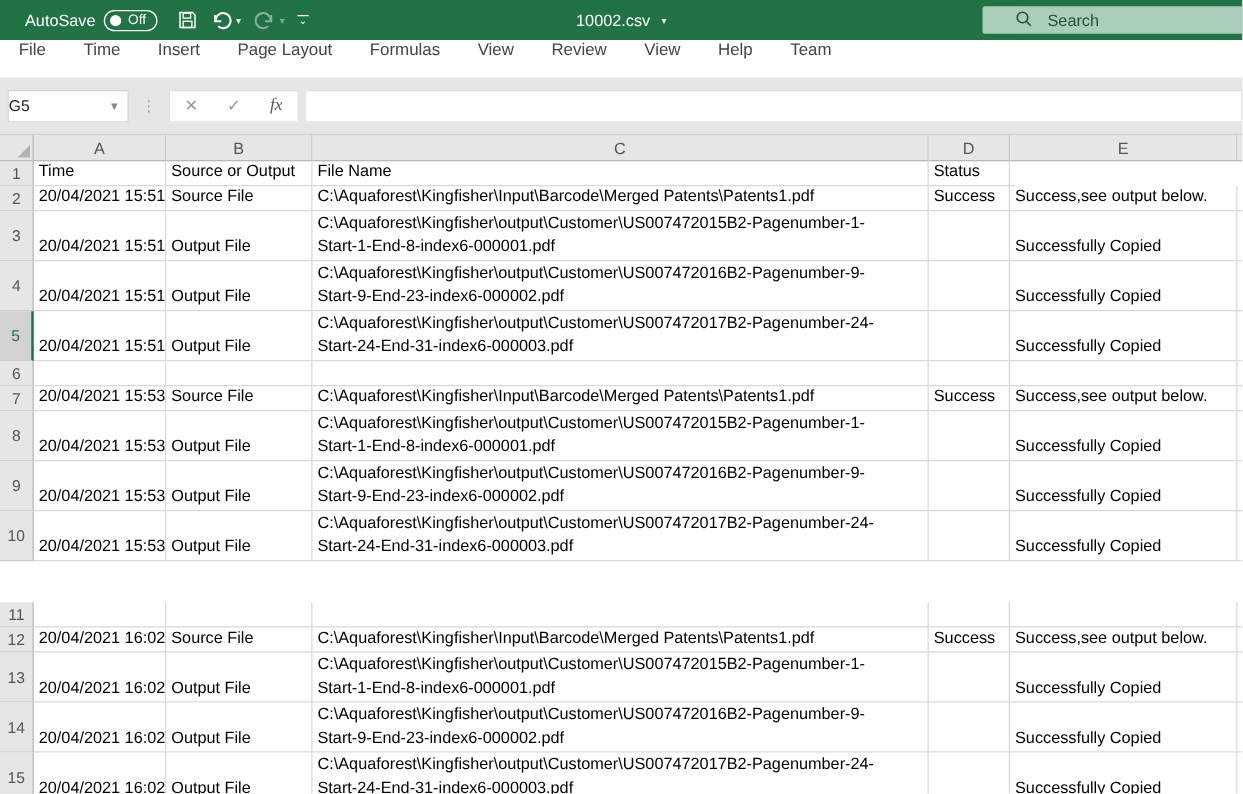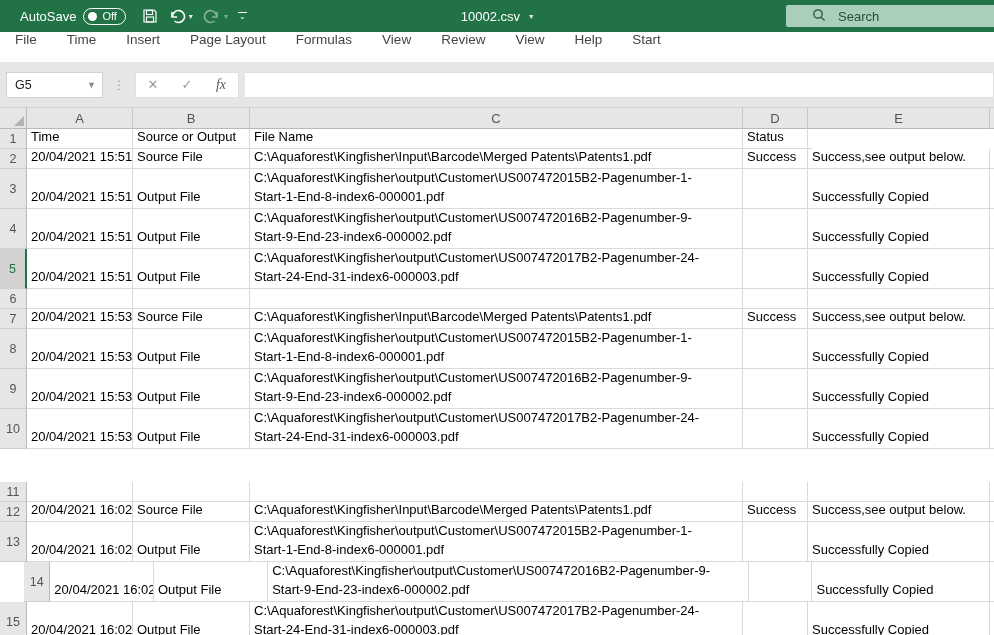--- a/index.html
+++ b/index.html
@@ -35,21 +35,21 @@
   
   .menubar { width:994px; height:30px; background:#fff; display:flex; 
     padding-left:15px; gap:30px; font-size:13.5px; color:#444; }
   .mtab { cursor:pointer; white-space:nowrap; }
 
   
   .fbar { width:994px; height:46px; background:#e6e6e6; display:flex; align-items:center;
     border-bottom:1px solid #cfcfcf; }
   .namebox { width:97px; height:26px; background:#fff; border:1px solid #d2d2d2;
     margin-left:6px; display:flex; align-items:center; font-size:12.5px; color:#222;
-    padding-left:8px; cursor:pointer; }
+    cursor:pointer; }
   .namebox .dd { margin-left:auto; margin-right:6px; color:#8a8a8a; font-size:9px; }
   .vdots { color:#9a9a9a; font-size:12px; margin:0 10px; letter-spacing:0; }
   .fbtns { height:26px; background:#fff; border:1px solid #e0e0e0; display:flex;
     align-items:center; }
   .fbtn { width:34px; text-align:center; color:#9a9a9a; font-size:13px; cursor:pointer; }
   .fbtn.fx { color:#595959; font-style:italic; font-family:"Liberation Serif", serif;
     font-size:14px; }
   .finput { flex:1; height:26px; background:#fff; border:1px solid #e0e0e0;
     border-left:none; margin-left:6px; margin-right:0; font-size:13px; padding-left:6px;
     display:flex; align-items:center; cursor:text; color:#000; }
@@ -140,21 +140,21 @@
 <div class="menubar">
     <div class="mtab">File</div>
     <div class="mtab">Time</div>
     <div class="mtab">Insert</div>
     <div class="mtab">Page Layout</div>
     <div class="mtab">Formulas</div>
     <div class="mtab">View</div>
     <div class="mtab">Review</div>
     <div class="mtab">View</div>
     <div class="mtab">Help</div>
-    <div class="mtab">Start</div>
+    <div class="mtab">Team</div>
   </div>
 
 <div class="fbar">
   <div class="namebox">
     <span>G5</span>
     <span class="dd">▼</span>
   </div>
   <span class="vdots">⋮</span>
   <div class="fbtns">
     <span class="fbtn">✕</span>
@@ -420,21 +420,21 @@
         <div class="line">Start-1-End-8-index6-000001.pdf</div>
       </div>
       <div class="cell" style="width: 65px;">
         <div class="line"></div>
       </div>
       <div class="cell" style="width: 182px;">
         <div class="line">Successfully Copied</div>
       </div>
       <div class="sliver" style="width: 4px;"></div>
     </div>
-    <div class="g-row" style="height: 40px; margin-left: 24px;">
+    <div class="g-row" style="height: 40px;">
       <div class="row-h">14</div>
       <div class="cell" style="width: 106px;">
         <div class="line">20/04/2021 16:02</div>
       </div>
       <div class="cell" style="width: 117px;">
         <div class="line">Output File</div>
       </div>
       <div class="cell" style="width: 493px;">
         <div class="line">C:\Aquaforest\Kingfisher\output\Customer\US007472016B2-Pagenumber-9-</div>
         <div class="line">Start-9-End-23-index6-000002.pdf</div>

